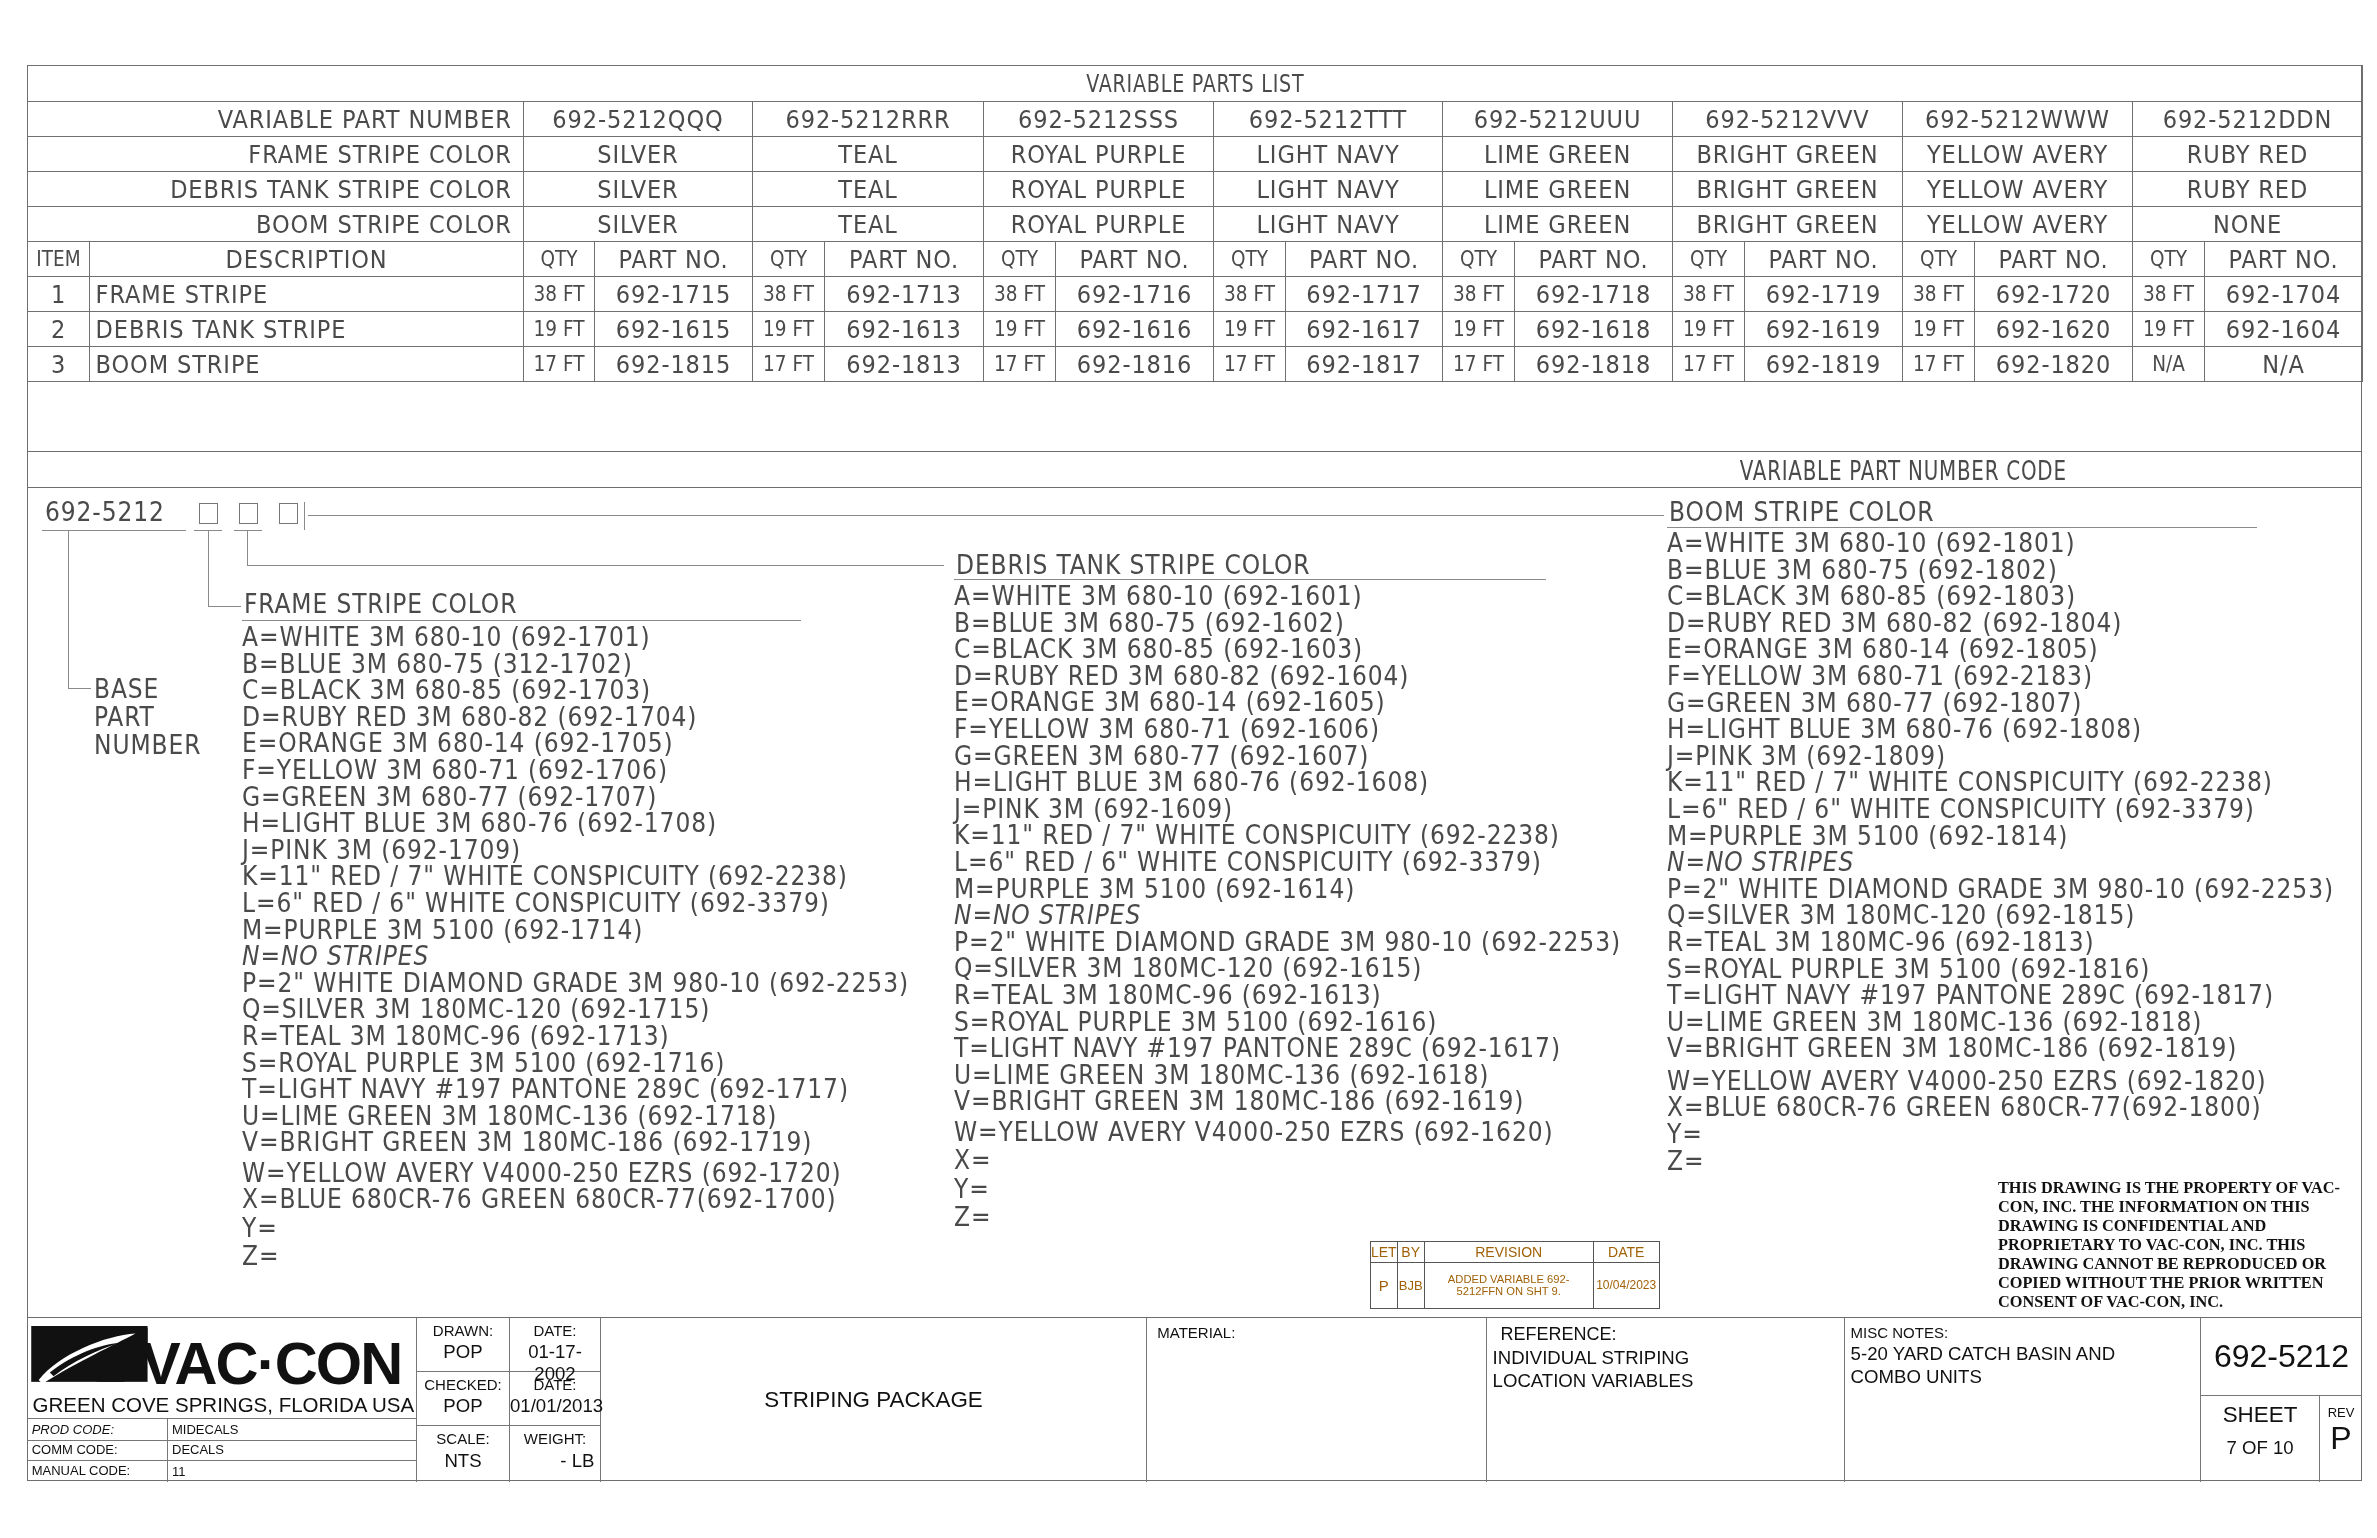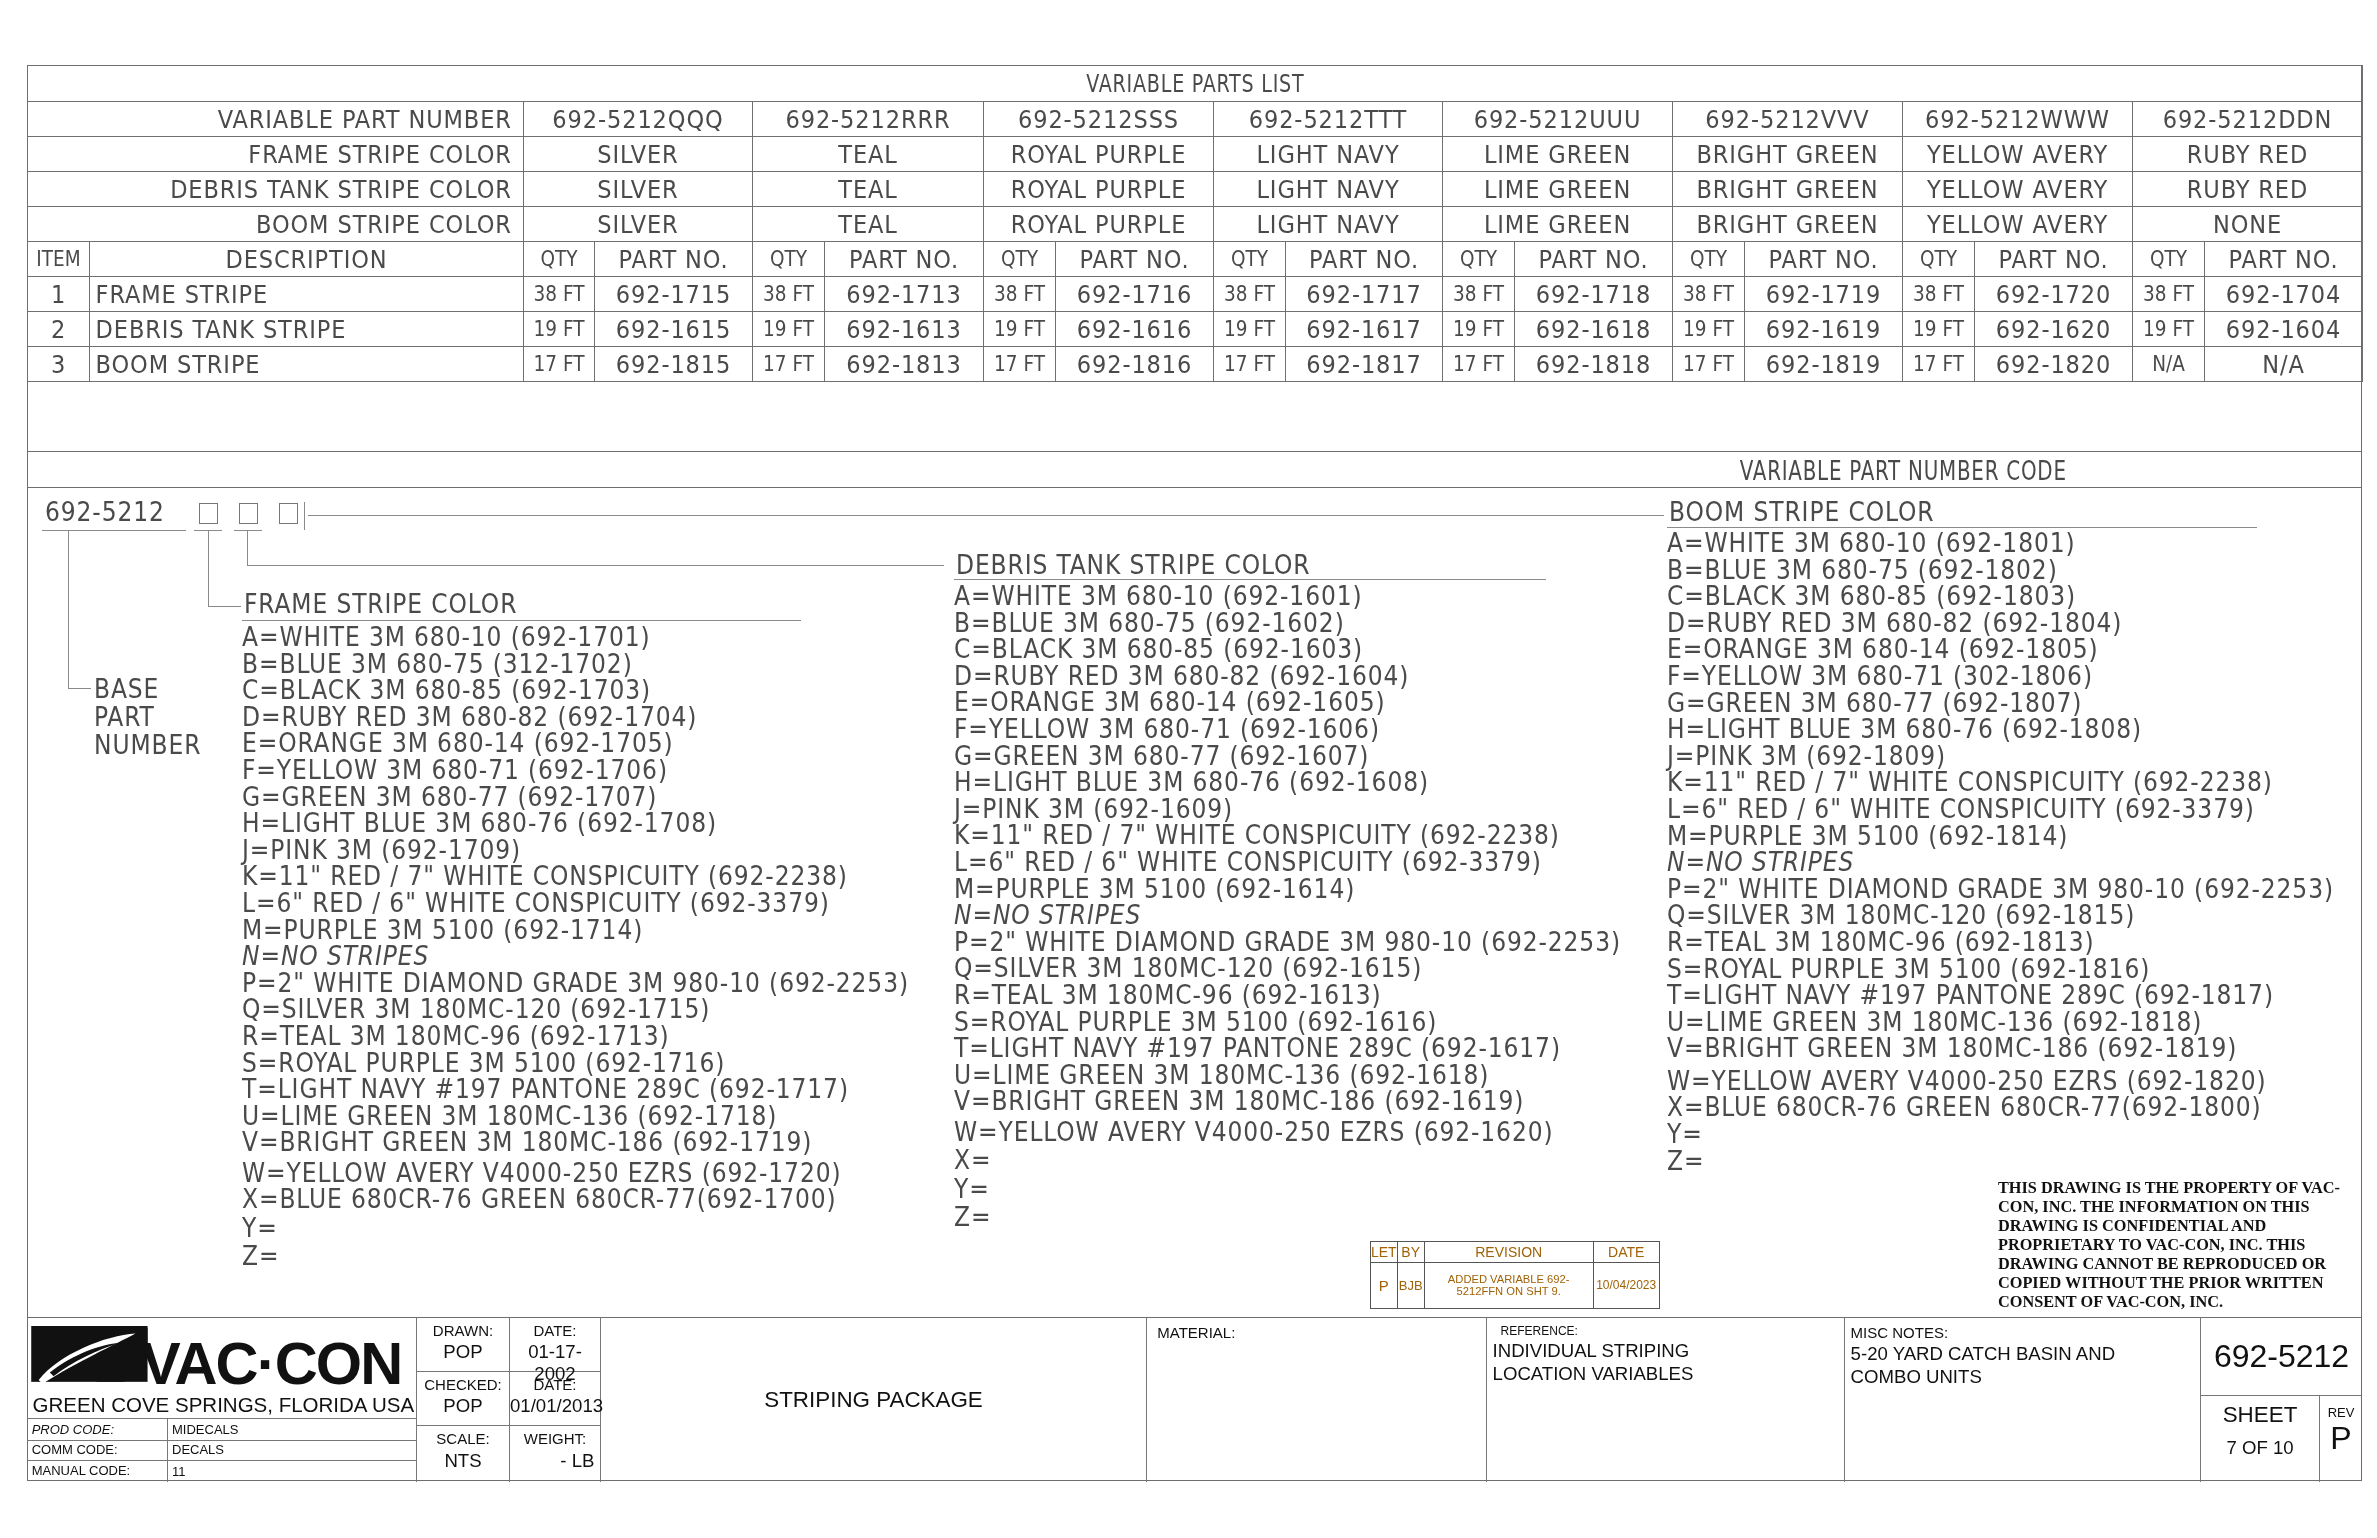--- a/index.html
+++ b/index.html
@@ -289,21 +289,21 @@
   </div>
 
 <div class="list-title cad" style="left:1669px; top:497px;">BOOM STRIPE COLOR</div>
 <div class="hline thin" style="left:1667px; width:590px; top:527px;"></div>
 <div class="list cad" id="boom-list" style="left:1667px; top:530px;">
     <div>A=WHITE 3M 680-10 (692-1801)</div>
     <div>B=BLUE 3M 680-75 (692-1802)</div>
     <div>C=BLACK 3M 680-85 (692-1803)</div>
     <div>D=RUBY RED 3M 680-82 (692-1804)</div>
     <div>E=ORANGE 3M 680-14 (692-1805)</div>
-    <div>F=YELLOW 3M 680-71 (302-1806)</div>
+    <div>F=YELLOW 3M 680-71 (692-2183)</div>
     <div>G=GREEN 3M 680-77 (692-1807)</div>
     <div>H=LIGHT BLUE 3M 680-76 (692-1808)</div>
     <div>J=PINK 3M (692-1809)</div>
     <div>K=11" RED / 7" WHITE CONSPICUITY (692-2238)</div>
     <div>L=6" RED / 6" WHITE CONSPICUITY (692-3379)</div>
     <div>M=PURPLE 3M 5100 (692-1814)</div>
     <div class="it">N=NO STRIPES</div>
     <div>P=2" WHITE DIAMOND GRADE 3M 980-10 (692-2253)</div>
     <div>Q=SILVER 3M 180MC-120 (692-1815)</div>
     <div>R=TEAL 3M 180MC-96 (692-1813)</div>
@@ -387,21 +387,21 @@
   </div>
 
   <div class="cell tbl" style="left:574px; top:0; width:546px; height:164px; border-right:1.4px solid #777; display:flex; align-items:center; justify-content:center; font-size:22.4px;">STRIPING PACKAGE</div>
 
   <div class="cell tbl" style="left:1121px; top:0; width:339px; height:164px; border-right:1.4px solid #777;">
     <div style="font-size:15px; margin:5.6px 0 0 9.3px;">MATERIAL:</div>
     <div style="font-size:18.6px; margin:1.9px 0 0 9.3px;"></div>
   </div>
 
   <div class="cell tbl" style="left:1460px; top:0; width:358px; height:164px; border-right:1.4px solid #777;">
-    <div style="font-size:12px; margin:5.6px 0 0 5.6px;padding-left:8px;">REFERENCE:</div>
+    <div style="font-size:18px; margin:5.6px 0 0 5.6px;padding-left:8px;">REFERENCE:</div>
     <div style="font-size:18.6px; margin:1.9px 0 0 5.6px; width:280px; line-height:23px;">INDIVIDUAL STRIPING LOCATION VARIABLES</div>
   </div>
 
   <div class="cell tbl" style="left:1818px; top:0; width:356px; height:164px; border-right:1.4px solid #777;">
     <div style="font-size:15px; margin:5.6px 0 0 5.6px;">MISC NOTES:</div>
     <div style="font-size:18.6px; margin:1.9px 0 0 5.6px; width:280px; line-height:23px;">5-20 YARD CATCH BASIN AND COMBO UNITS</div>
   </div>
 
   <div class="cell tbl" style="left:2174px; top:0; width:161px; height:78px; border-bottom:1.4px solid #777; display:flex; align-items:center; justify-content:center; font-size:32px;">692-5212</div>
   <div class="cell tbl" style="left:2174px; top:78px; width:119px; height:86px; border-right:1.4px solid #777; text-align:center;">

